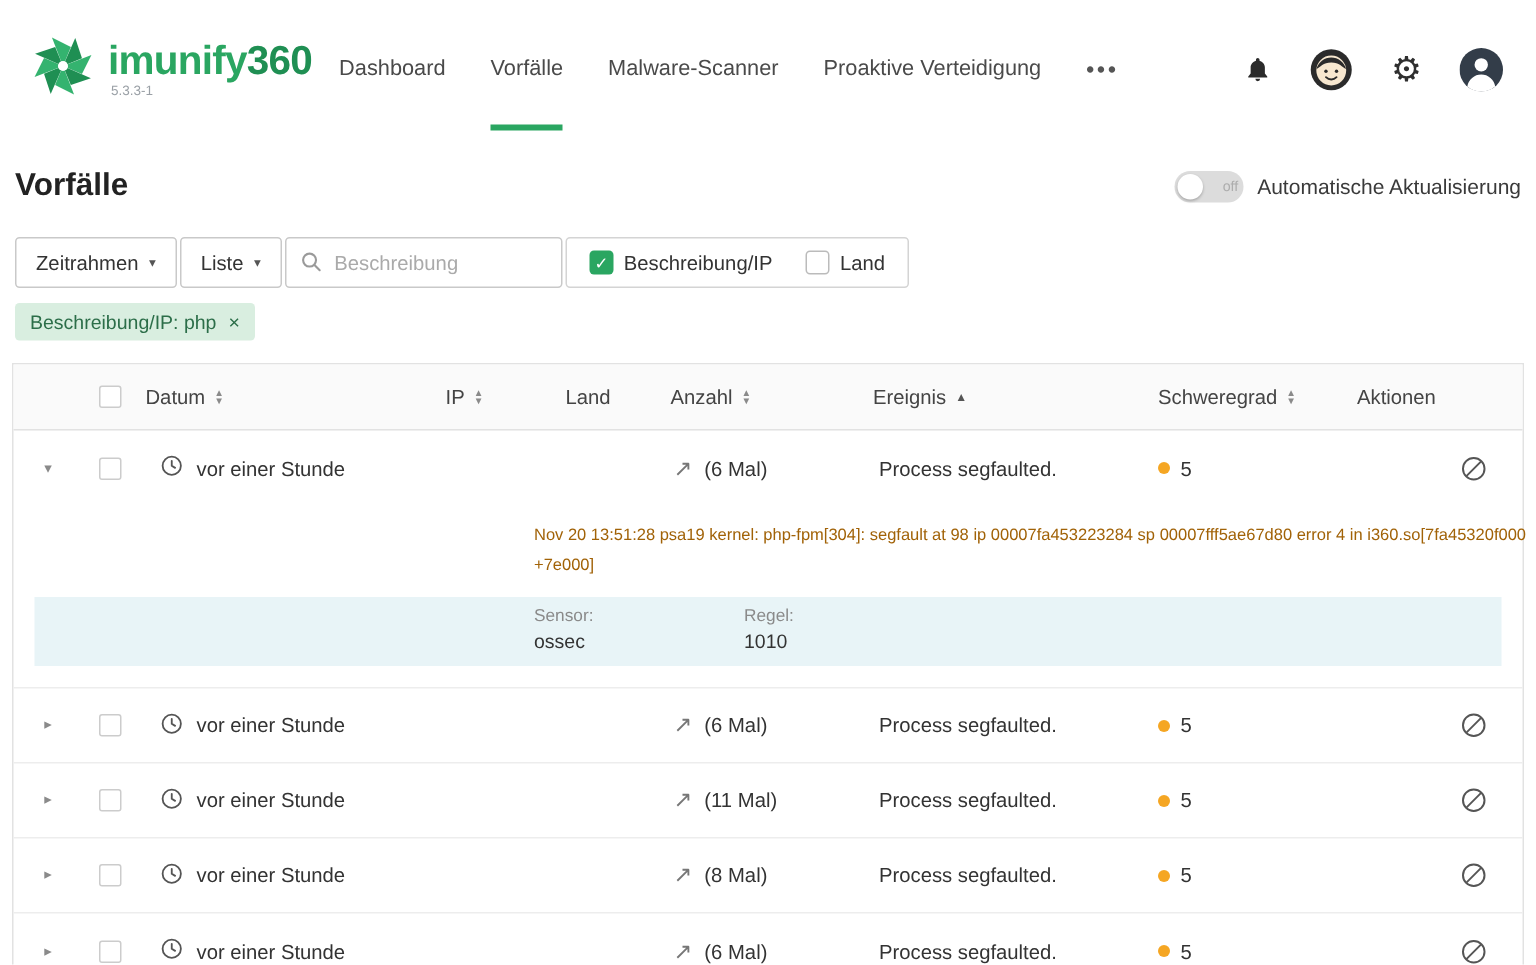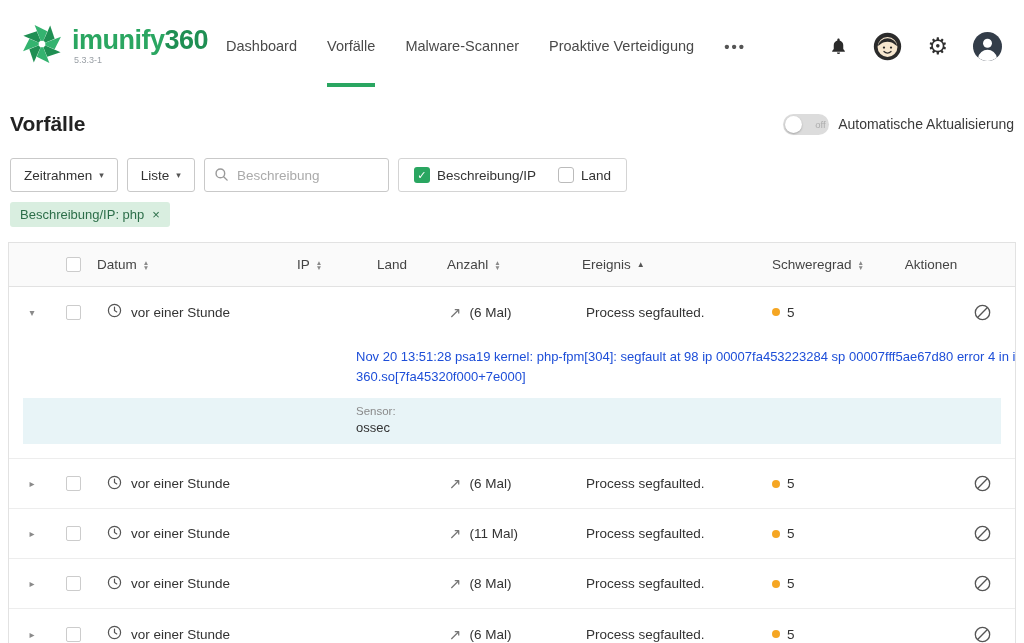--- a/index.html
+++ b/index.html
@@ -69,21 +69,21 @@
   .toggle-knob {
     width: 17px; height: 17px;
     border-radius: 50%;
     background: #fff;
     box-shadow: 0 1px 2px rgba(0,0,0,0.25);
   }
   .toggle-text { font-size: 9.5px; color: #adadad; margin-left: 13px; }
   .auto-refresh-label { font-size: 14px; color: #3a3a3a; }
 
   
-  .filters { display: flex; align-items: flex-end; gap: 9px; padding: 0 10px; }
+  .filters { display: flex; align-items: flex-end; gap: 2px; padding: 0 10px; }
   .filter-btn {
     height: 34px;
     display: inline-flex;
     align-items: center;
     gap: 7px;
     padding: 0 13px;
     background: #fff;
     border: 1px solid #c9c9c9;
     border-radius: 3px;
     font-size: 13.5px;
@@ -176,23 +176,23 @@
   .cell-sev { display: flex; align-items: center; gap: 7px; padding-left: 6px; }
   .sev-dot { width: 8px; height: 8px; border-radius: 50%; background: #f5a623; }
   .cell-actions { display: flex; justify-content: flex-end; padding-right: 24px; }
   .block-btn { cursor: pointer; display: flex; }
 
   
   .detail { border-bottom: 1px solid #ededed; padding: 10px 0 14px 0; }
   .detail-log {
     margin-left: 347px;
     width: 662px;
-    font-size: 13px;
+    font-size: 11px;
     line-height: 20px;
-    color: #1d4ed8;
+    color: #a16207;
     word-break: break-all;
   }
   .detail-meta {
     margin: 11px 14px 0 14px;
     background: #e8f4f7;
     padding: 7px 0 9px 0;
   }
   .detail-meta-inner { display: flex; margin-left: 333px; }
   .meta-block { width: 140px; }
   .meta-label { font-size: 11.5px; color: #8a8a8a; }
@@ -398,20 +398,24 @@
   </div>
 
   <div class="detail">
     <div class="detail-log">Nov 20 13:51:28 psa19 kernel: php-fpm[304]: segfault at 98 ip 00007fa453223284 sp 00007fff5ae67d80 error 4 in i360.so[7fa45320f000+7e000]</div>
     <div class="detail-meta">
       <div class="detail-meta-inner">
         <div class="meta-block">
           <div class="meta-label">Sensor:</div>
           <div class="meta-value">ossec</div>
         </div>
+        <div class="meta-block">
+          <div class="meta-label">Regel:</div>
+          <div class="meta-value">1010</div>
+        </div>
       </div>
     </div>
   </div>
 
   <div class="trow tbody-row">
     <div class="cell-center">
         <span class="expander">▸</span>
       </div>
     <div class="cell-center">
         <span class="row-cb"></span>

